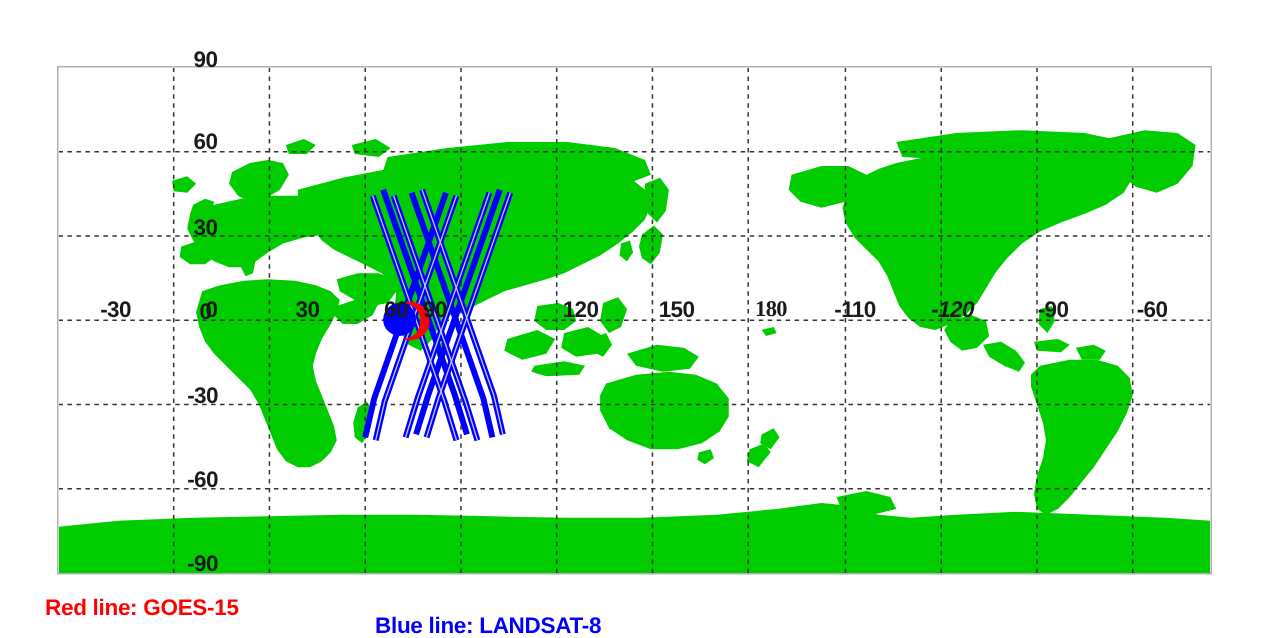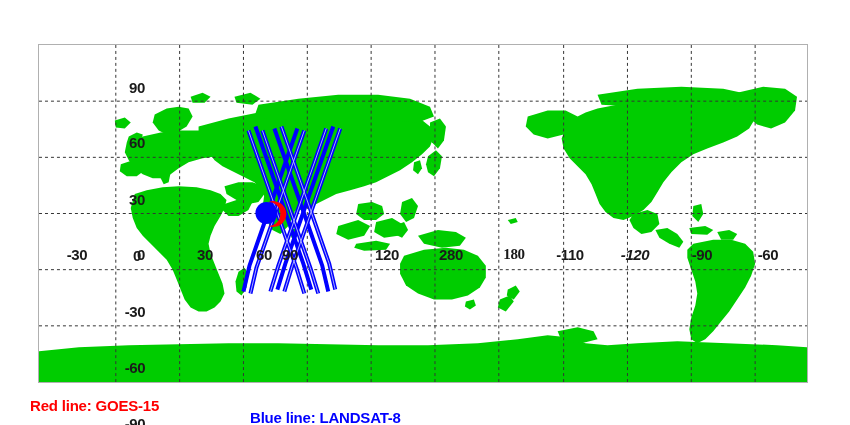--- a/index.html
+++ b/index.html
@@ -40,21 +40,20 @@
   
   .tick-label {
     position: absolute;
     font-family: "Liberation Sans", sans-serif;
     font-size: 15px;
     font-weight: bold;
     color: #1a1a1a;
     white-space: nowrap;
     letter-spacing: -0.4px;
     line-height: 1;
-    margin-top: 47px;
   }
   .lon-label { transform: translate(-50%, -50%); }
   .lat-label { transform: translate(-50%, -50%); }
 
   
   #legend {
     position: absolute;
     left: 0;
     top: 396px;
     width: 850px;
@@ -219,21 +218,21 @@
       </g>
     </svg>
   </div>
 
   <div class="tick-label lon-label" style="left:77px;  top:207px;">-30</div>
   <div class="tick-label lon-label" style="left:141px; top:207px;">0</div>
   <div class="tick-label lon-label" style="left:205px; top:207px;">30</div>
   <div class="tick-label lon-label" style="left:264px; top:207px;">60</div>
   <div class="tick-label lon-label" style="left:290px; top:207px;">90</div>
   <div class="tick-label lon-label" style="left:387px; top:207px;">120</div>
-  <div class="tick-label lon-label" style="left:451px; top:207px;">280</div>
+  <div class="tick-label lon-label" style="left:451px; top:207px;">150</div>
   <div class="tick-label lon-label" style="left:514px; top:207px;font-family:Liberation Serif, serif;">180</div>
   <div class="tick-label lon-label" style="left:570px; top:207px;">-110</div>
   <div class="tick-label lon-label" style="left:635px; top:207px;font-style:italic;">-120</div>
   <div class="tick-label lon-label" style="left:702px; top:207px;">-90</div>
   <div class="tick-label lon-label" style="left:768px; top:207px;">-60</div>
 
   <div class="tick-label lat-label" style="left:137px; top:40px;">90</div>
   <div class="tick-label lat-label" style="left:137px; top:95px;">60</div>
   <div class="tick-label lat-label" style="left:137px; top:152px;">30</div>
   <div class="tick-label lat-label" style="left:137px; top:208px;">0</div>

